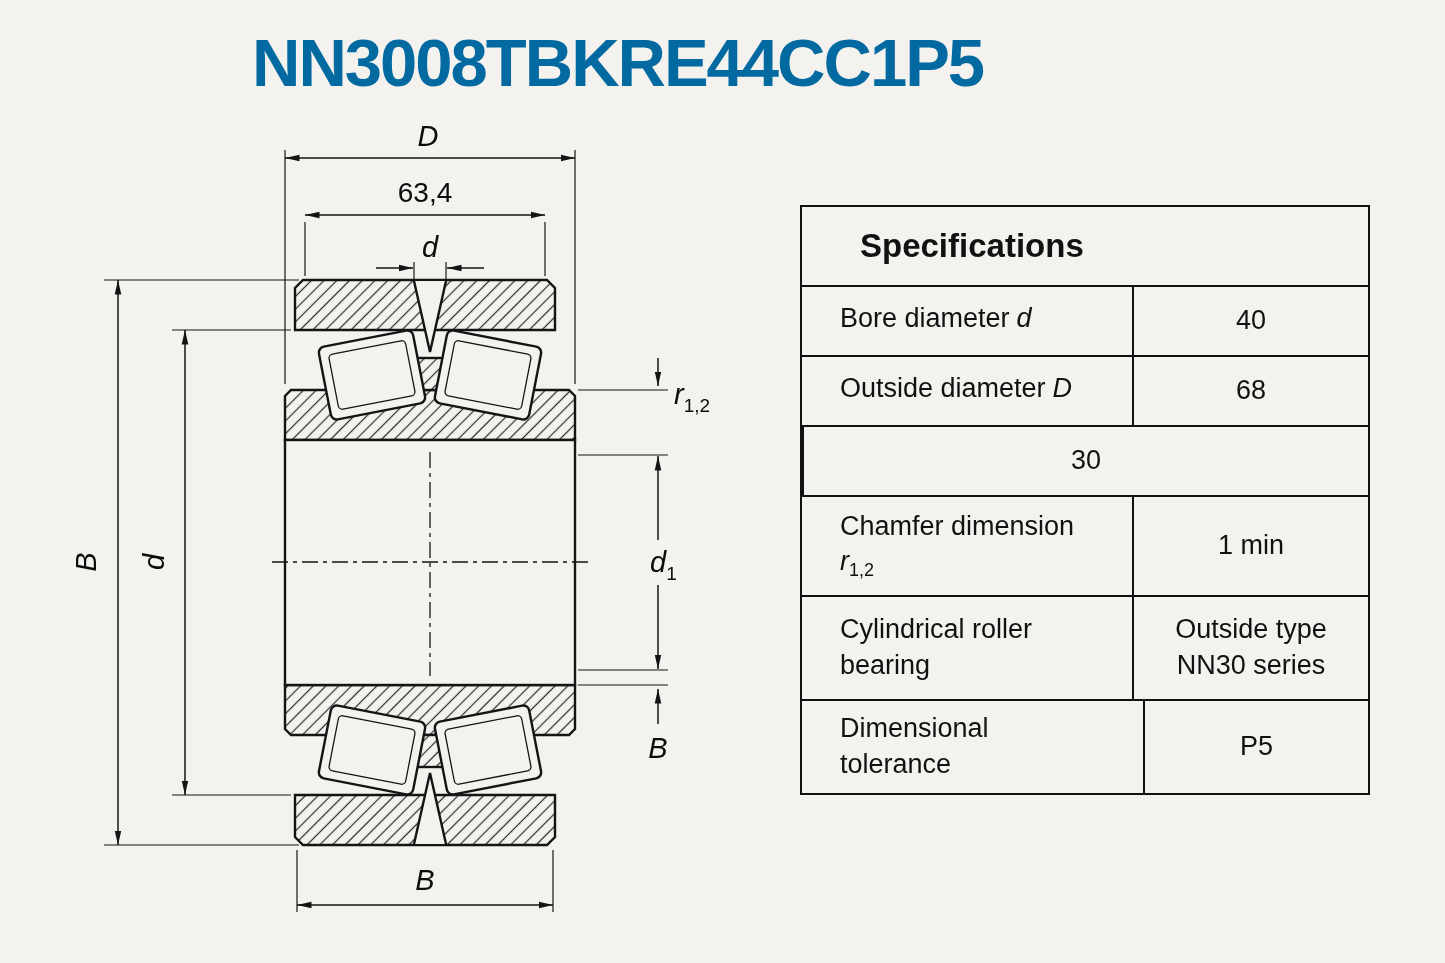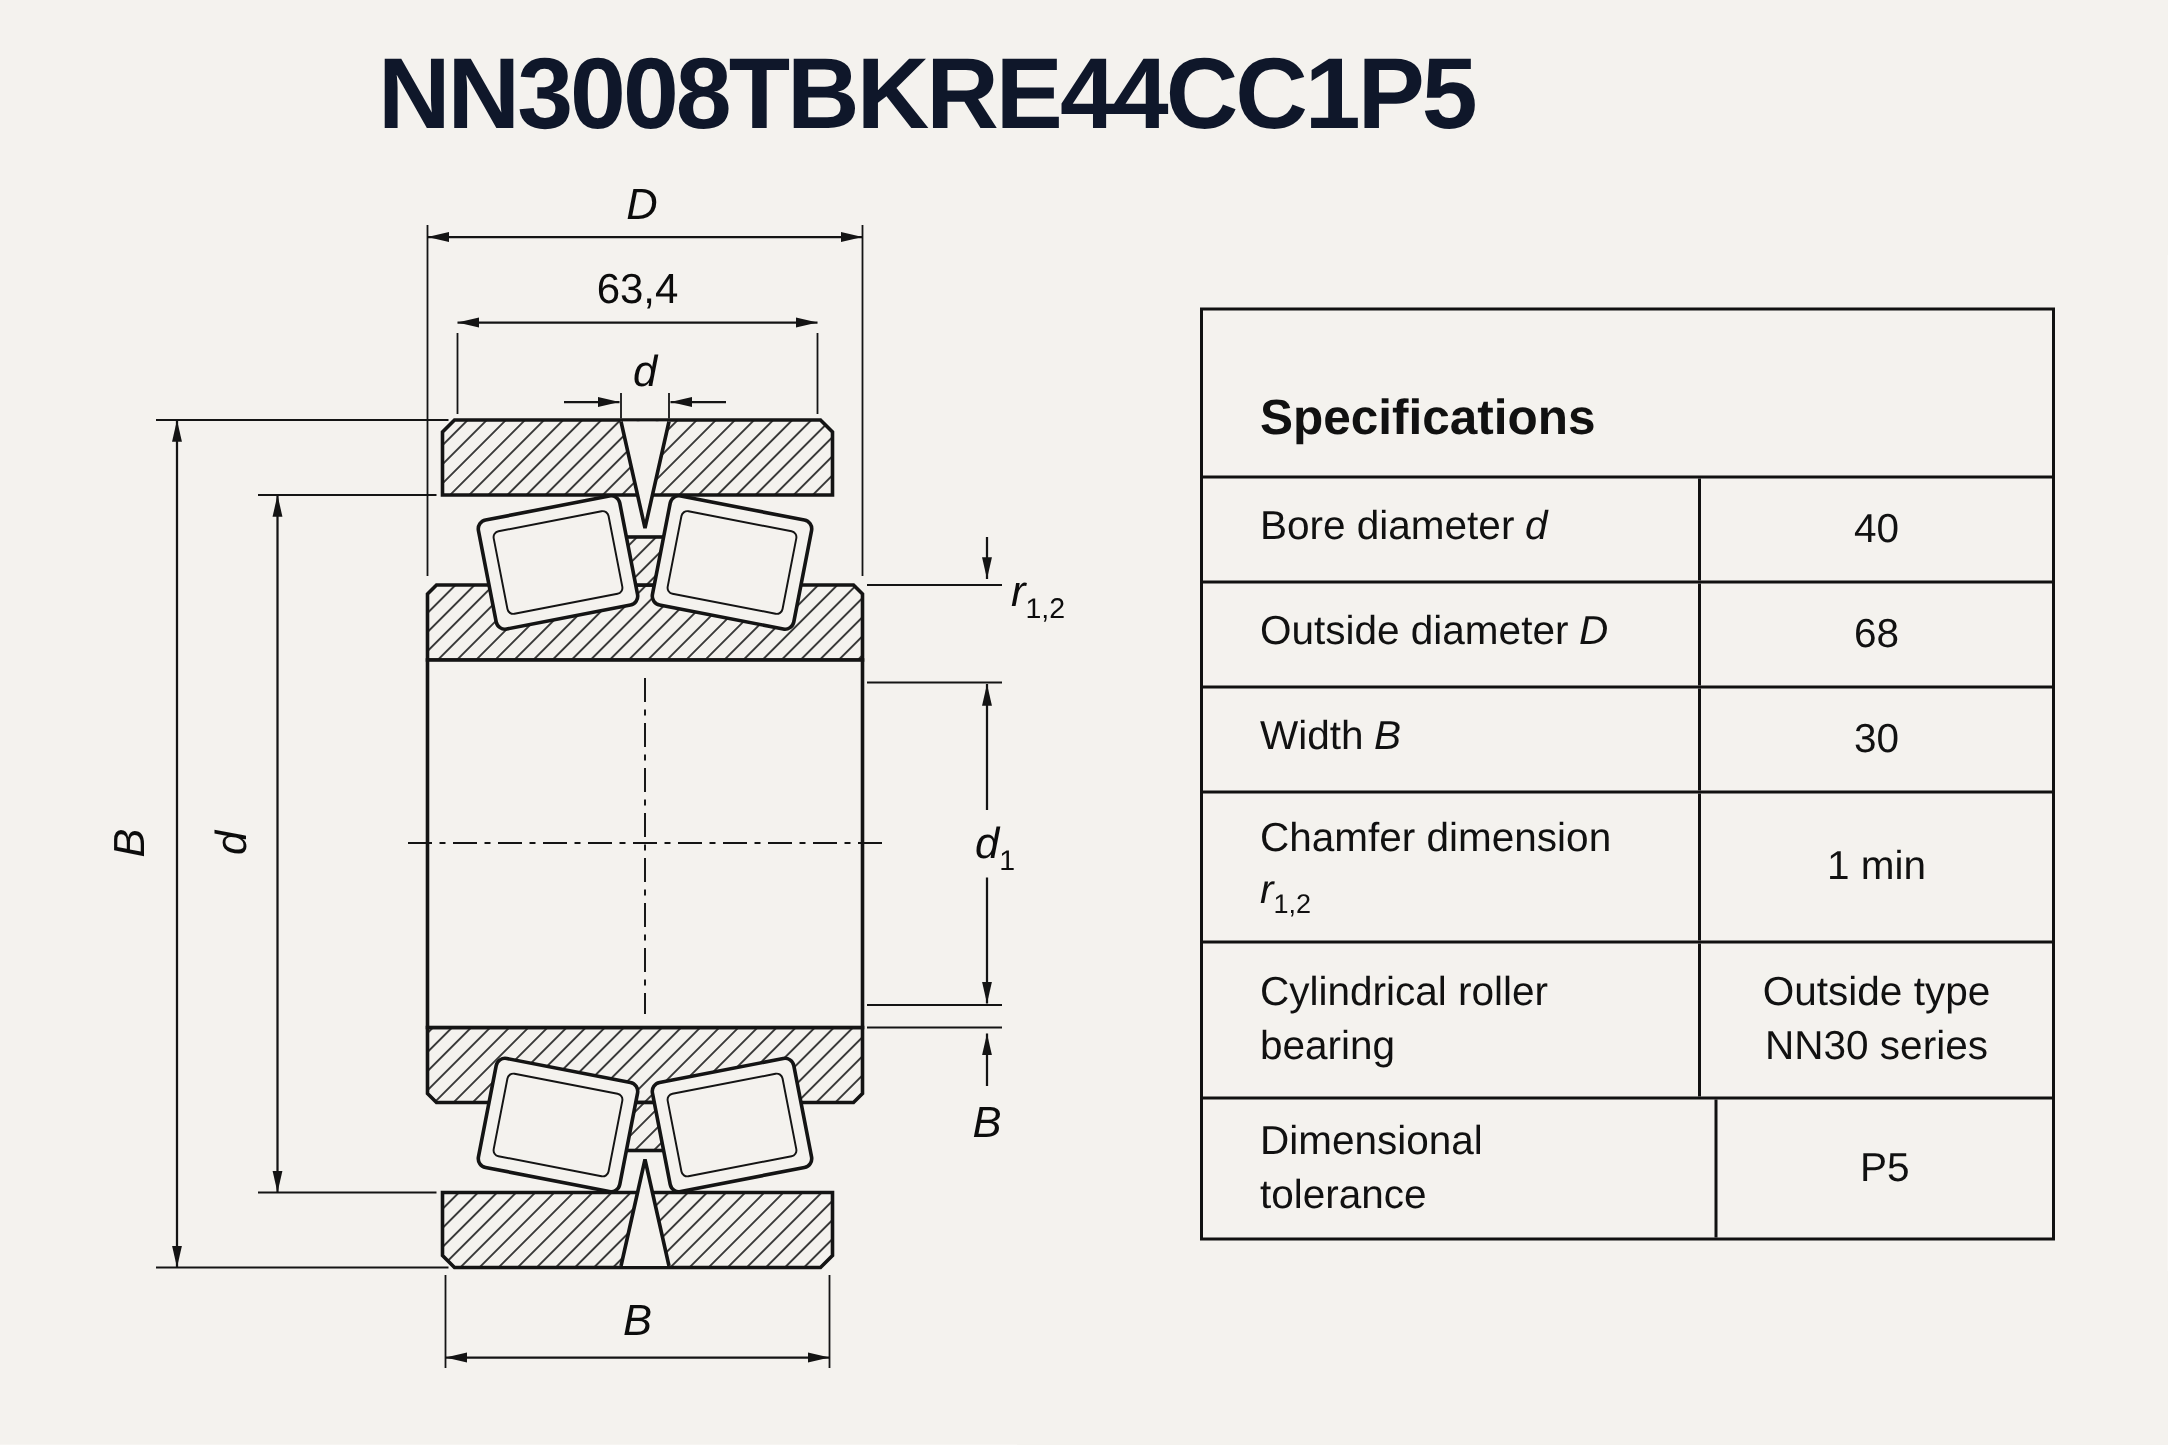--- a/index.html
+++ b/index.html
@@ -5,21 +5,21 @@
   html,body { margin:0; padding:0; }
   .page {
     position:relative; width:1445px; height:963px;
     background:#f4f2ee; color:#111;
     font-family:"Liberation Sans", sans-serif;
     overflow:hidden;
   }
   .title {
     position:absolute; left:252px; top:24px;
     font-size:67px; font-weight:bold; letter-spacing:-2px;
-    color:#0f172a; white-space:nowrap;
+    color:#0369a1; white-space:nowrap;
   }
   .drawing {
     position:absolute; left:60px; top:110px; width:700px; height:850px;
   }
   
   .outline { fill:url(#hatch); stroke:#141414; stroke-width:2.4; }
   .solid   { fill:#f4f2ee; stroke:#141414; stroke-width:2.4; }
   .thin    { fill:none; stroke:#141414; stroke-width:1.3; }
   .dim     { stroke:#141414; stroke-width:1.5; fill:none; }
   .ext     { stroke:#141414; stroke-width:1.2; fill:none; }
@@ -27,22 +27,22 @@
   .dimlbl  { font-size:29px; font-style:italic; fill:#0c0c0c; font-family:"Liberation Sans", sans-serif; }
   .dimnum  { font-size:28px; fill:#0c0c0c; font-family:"Liberation Sans", sans-serif; }
   .sublbl  { font-size:19px; font-style:normal; }
   
   .spec-table {
     position:absolute; left:800px; top:205px; width:570px;
     border:2.5px solid #111; box-sizing:border-box; background:transparent;
   }
   .spec-header {
     height:80px; display:flex; align-items:center;
-    padding-left:38px; font-size:33px; font-weight:bold;
-    border-bottom:2px solid #111; box-sizing:border-box;margin-top:32px;
+    padding-left:58px; font-size:33px; font-weight:bold;
+    border-bottom:2px solid #111; box-sizing:border-box;
   }
   .spec-row { display:flex; border-bottom:2px solid #111; }
   .spec-row:last-child { border-bottom:none;gap:11px; }
   .r-s { height:68px; }
   .r-l { height:98px; }
   .r-xl { height:102px; }
   .r-m { height:92px; }
   .cell-label {
     width:330px; box-sizing:border-box; padding-left:38px; padding-right:10px;
     display:flex; align-items:center; font-size:27px; line-height:1.32;
@@ -164,23 +164,20 @@
     </div>
 
     <div class="spec-row r-s">
       <div class="cell-label">
         <div><span>Outside diameter</span><i class="var">D</i><sub></sub></div>
       </div>
       <div class="cell-value">68</div>
     </div>
 
     <div class="spec-row r-s">
-      <div class="cell-label">
-        <div><span>Width</span><i class="var">B</i><sub></sub></div>
-      </div>
       <div class="cell-value">30</div>
     </div>
 
     <div class="spec-row r-l">
       <div class="cell-label">
         <div><span>Chamfer dimension</span><br><i class="var nml">r</i><sub>1,2</sub></div>
       </div>
       <div class="cell-value">1 min</div>
     </div>
 

